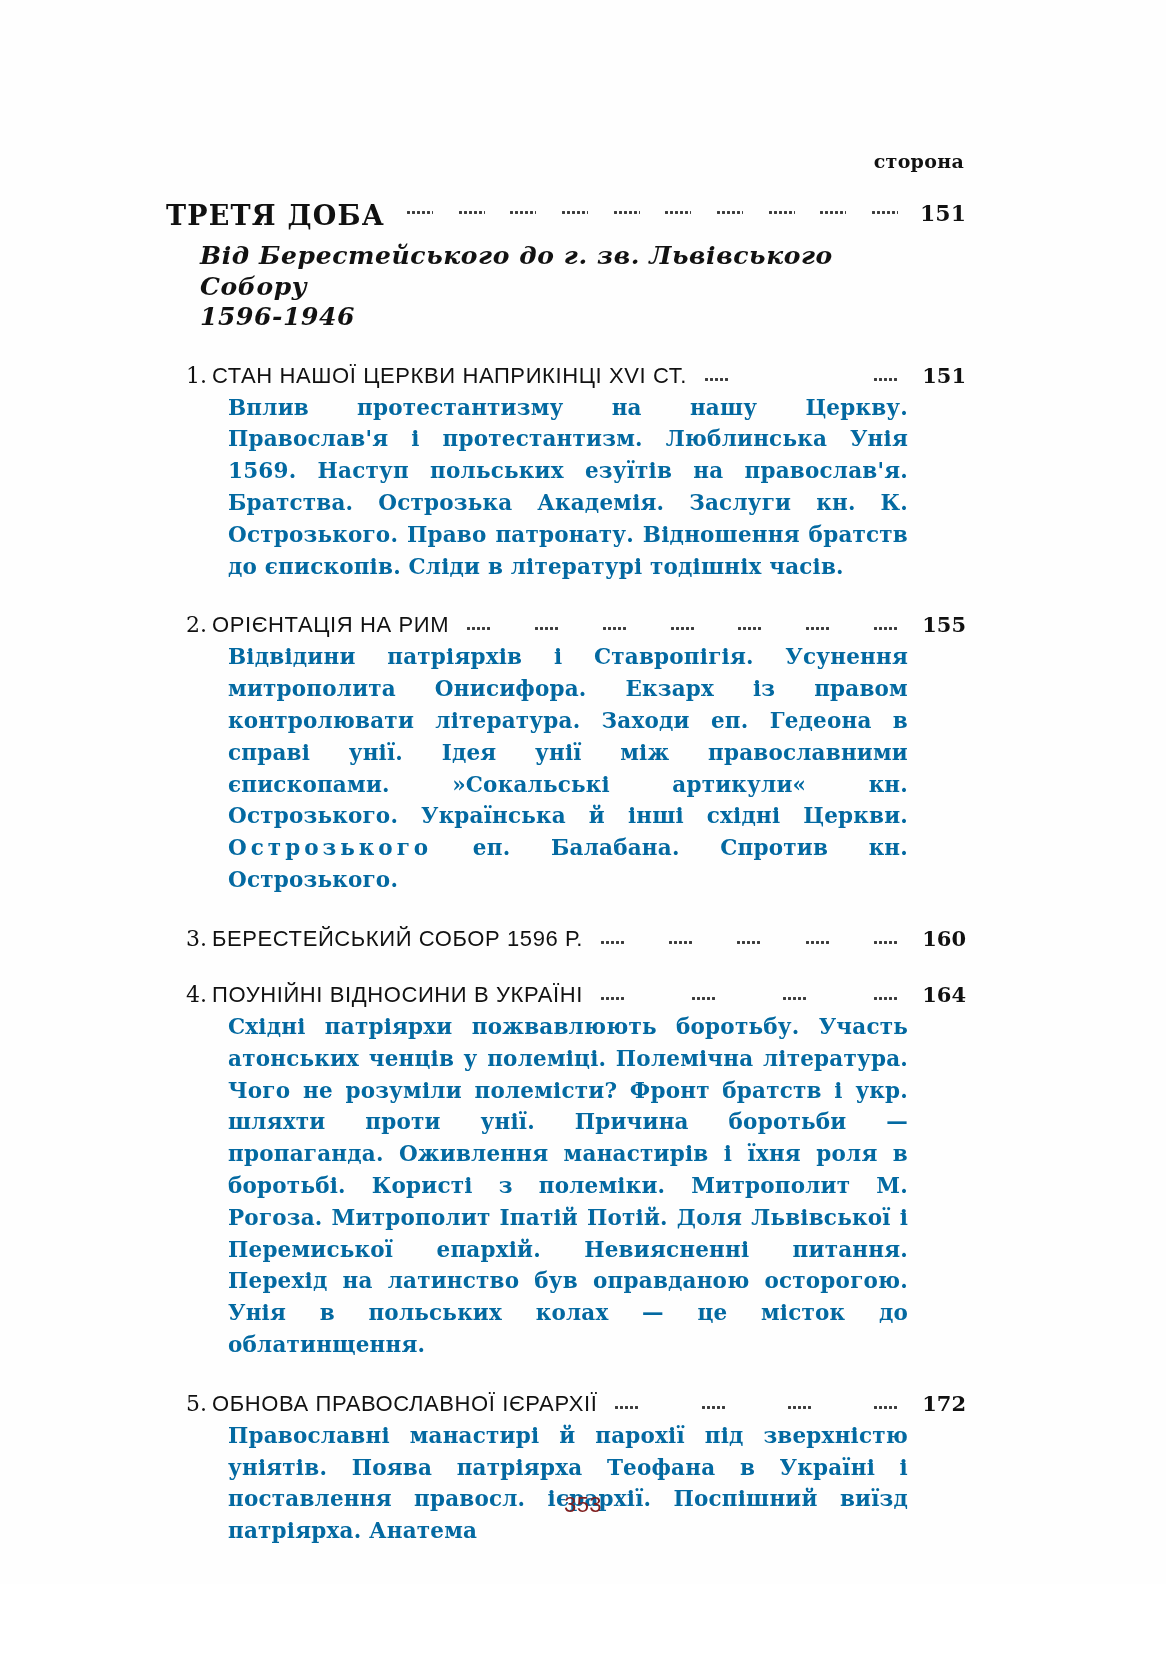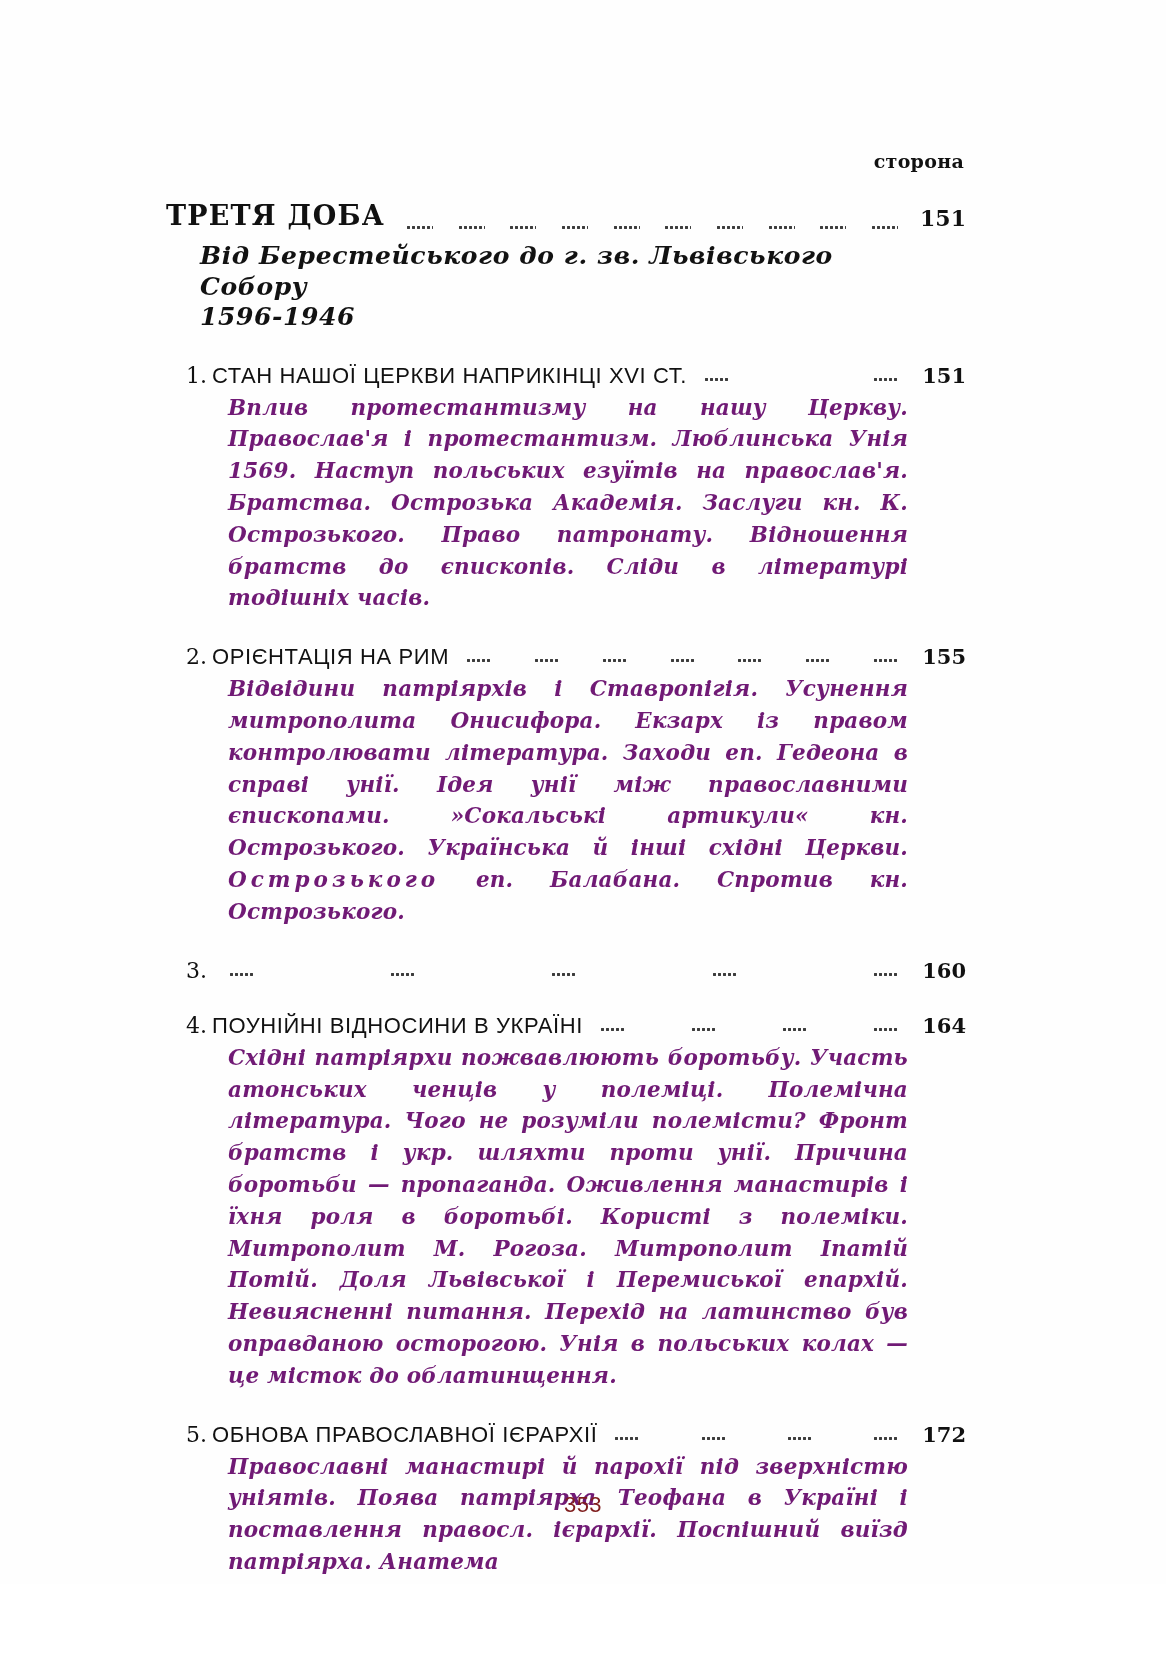--- a/index.html
+++ b/index.html
@@ -39,21 +39,21 @@
     font-size: 19px;
     letter-spacing: 0.3px;
     color: #111;
     padding-right: 2px;
     margin-bottom: 20px;
   }
 
   
   .era-row {
     display: flex;
-    align-items: flex-end;
+    align-items: flex-start;
     width: 100%;
     margin-top: 28px;
   }
   .era-title {
     font-family: "DejaVu Serif", "Liberation Serif", serif;
     font-weight: bold;
     font-size: 27px;
     letter-spacing: 1.2px;
     white-space: nowrap;
     color: #111;
@@ -154,27 +154,26 @@
     font-size: 21px;
     width: 54px;
     flex: 0 0 54px;
     text-align: right;
     white-space: nowrap;
     color: #111;
   }
 
   .sec-desc {
     font-family: "DejaVu Serif", "Liberation Serif", serif;
-    font-style: italic;
     font-weight: bold;
     font-size: 21.5px;
     line-height: 1.48;
     text-align: justify;
     text-justify: inter-word;
-    color: #701a75;
+    color: #0369a1;
     margin: 3px 0 0 62px;
     width: 680px;
     letter-spacing: 0.2px;
   }
   .sec-desc .spaced {
     letter-spacing: 4px;
   }
 
   
   .folio {
@@ -252,20 +251,21 @@
           </div>
         </div>
         <div class="sec-num-page">155</div>
       </div>
       <div class="sec-desc"><span>Відвідини патріярхів і Ставропігія. Усунення митрополита Онисифора. Екзарх із правом контролювати література. Заходи еп. Гедеона в справі унії. Ідея унії між православними єпископами. »Сокальські артикули« кн. Острозького. Українська й інші східні Церкви.</span> <span class="spaced">Острозького</span> <span>еп. Балабана. Спротив кн. Острозького.</span></div>
     </div>
 
     <div class="section">
       <div class="sec-head-row">
         <div class="sec-num">3.</div>
+        <div class="sec-title">БЕРЕСТЕЙСЬКИЙ СОБОР 1596 Р.</div>
         <div class="sec-leader">
           <div class="leader-dots">
             <span></span>
               <span></span>
               <span></span>
               <span></span>
               <span></span>
           </div>
         </div>
         <div class="sec-num-page">160</div>

